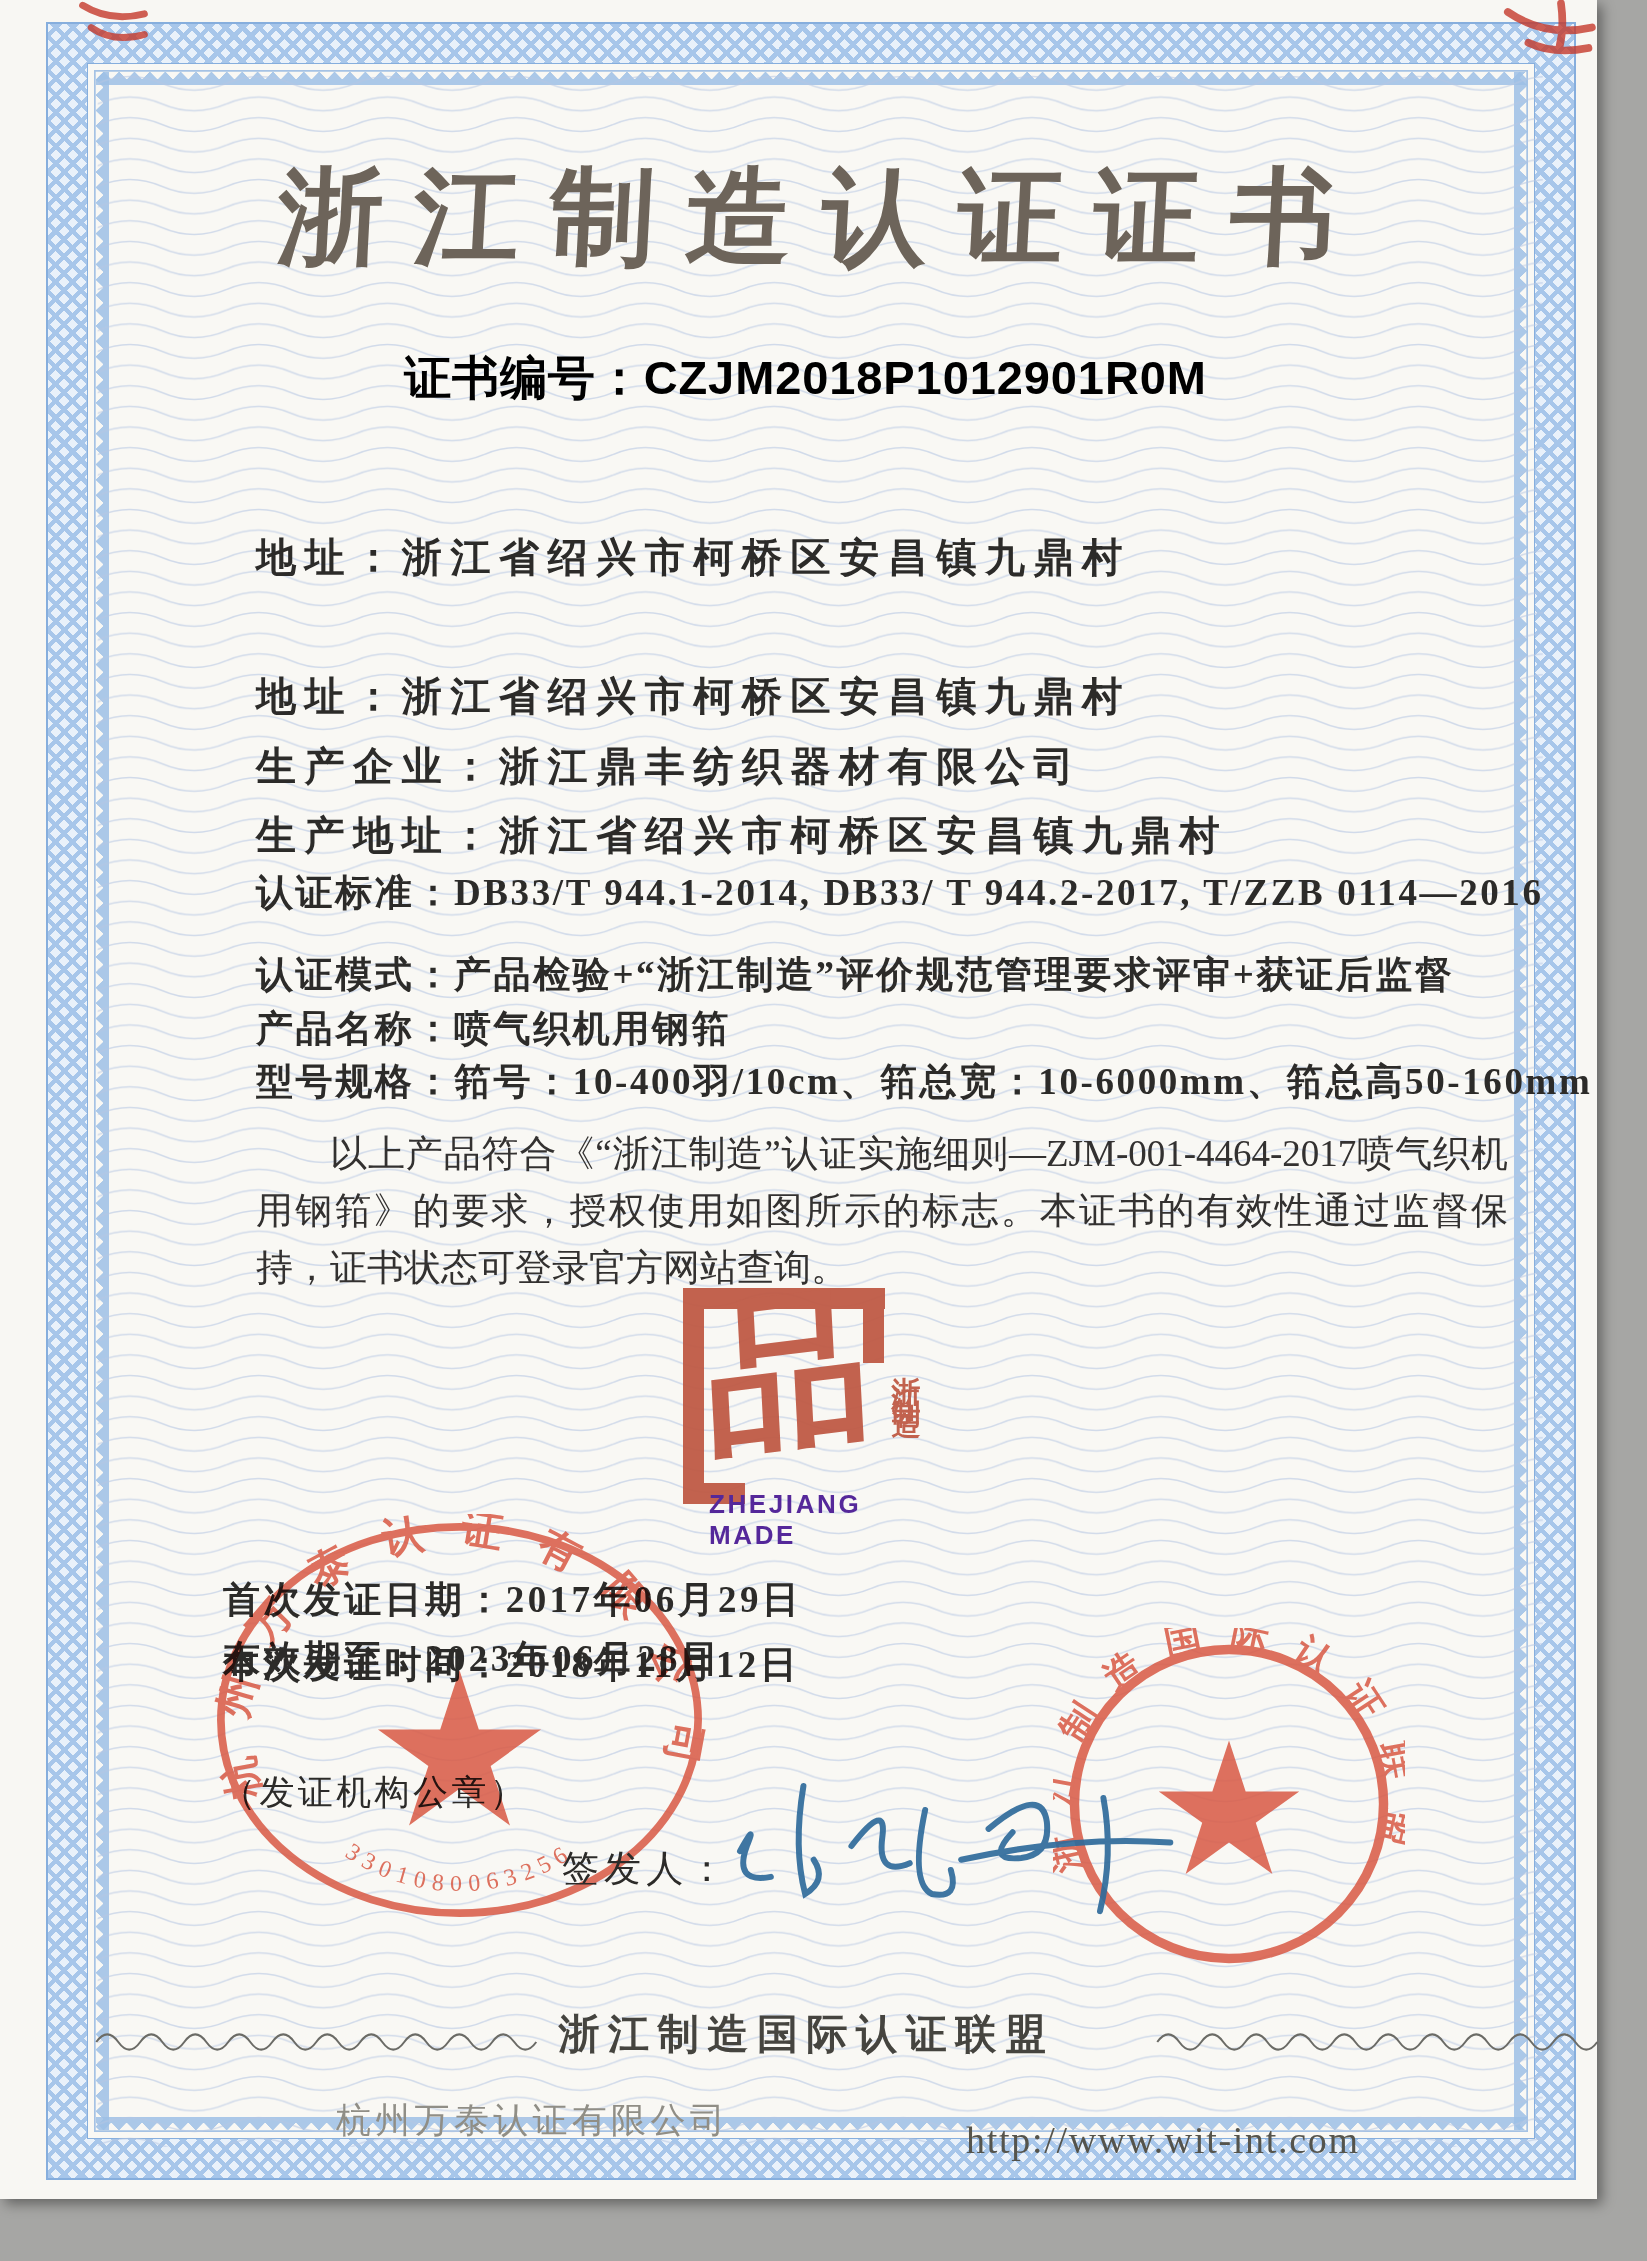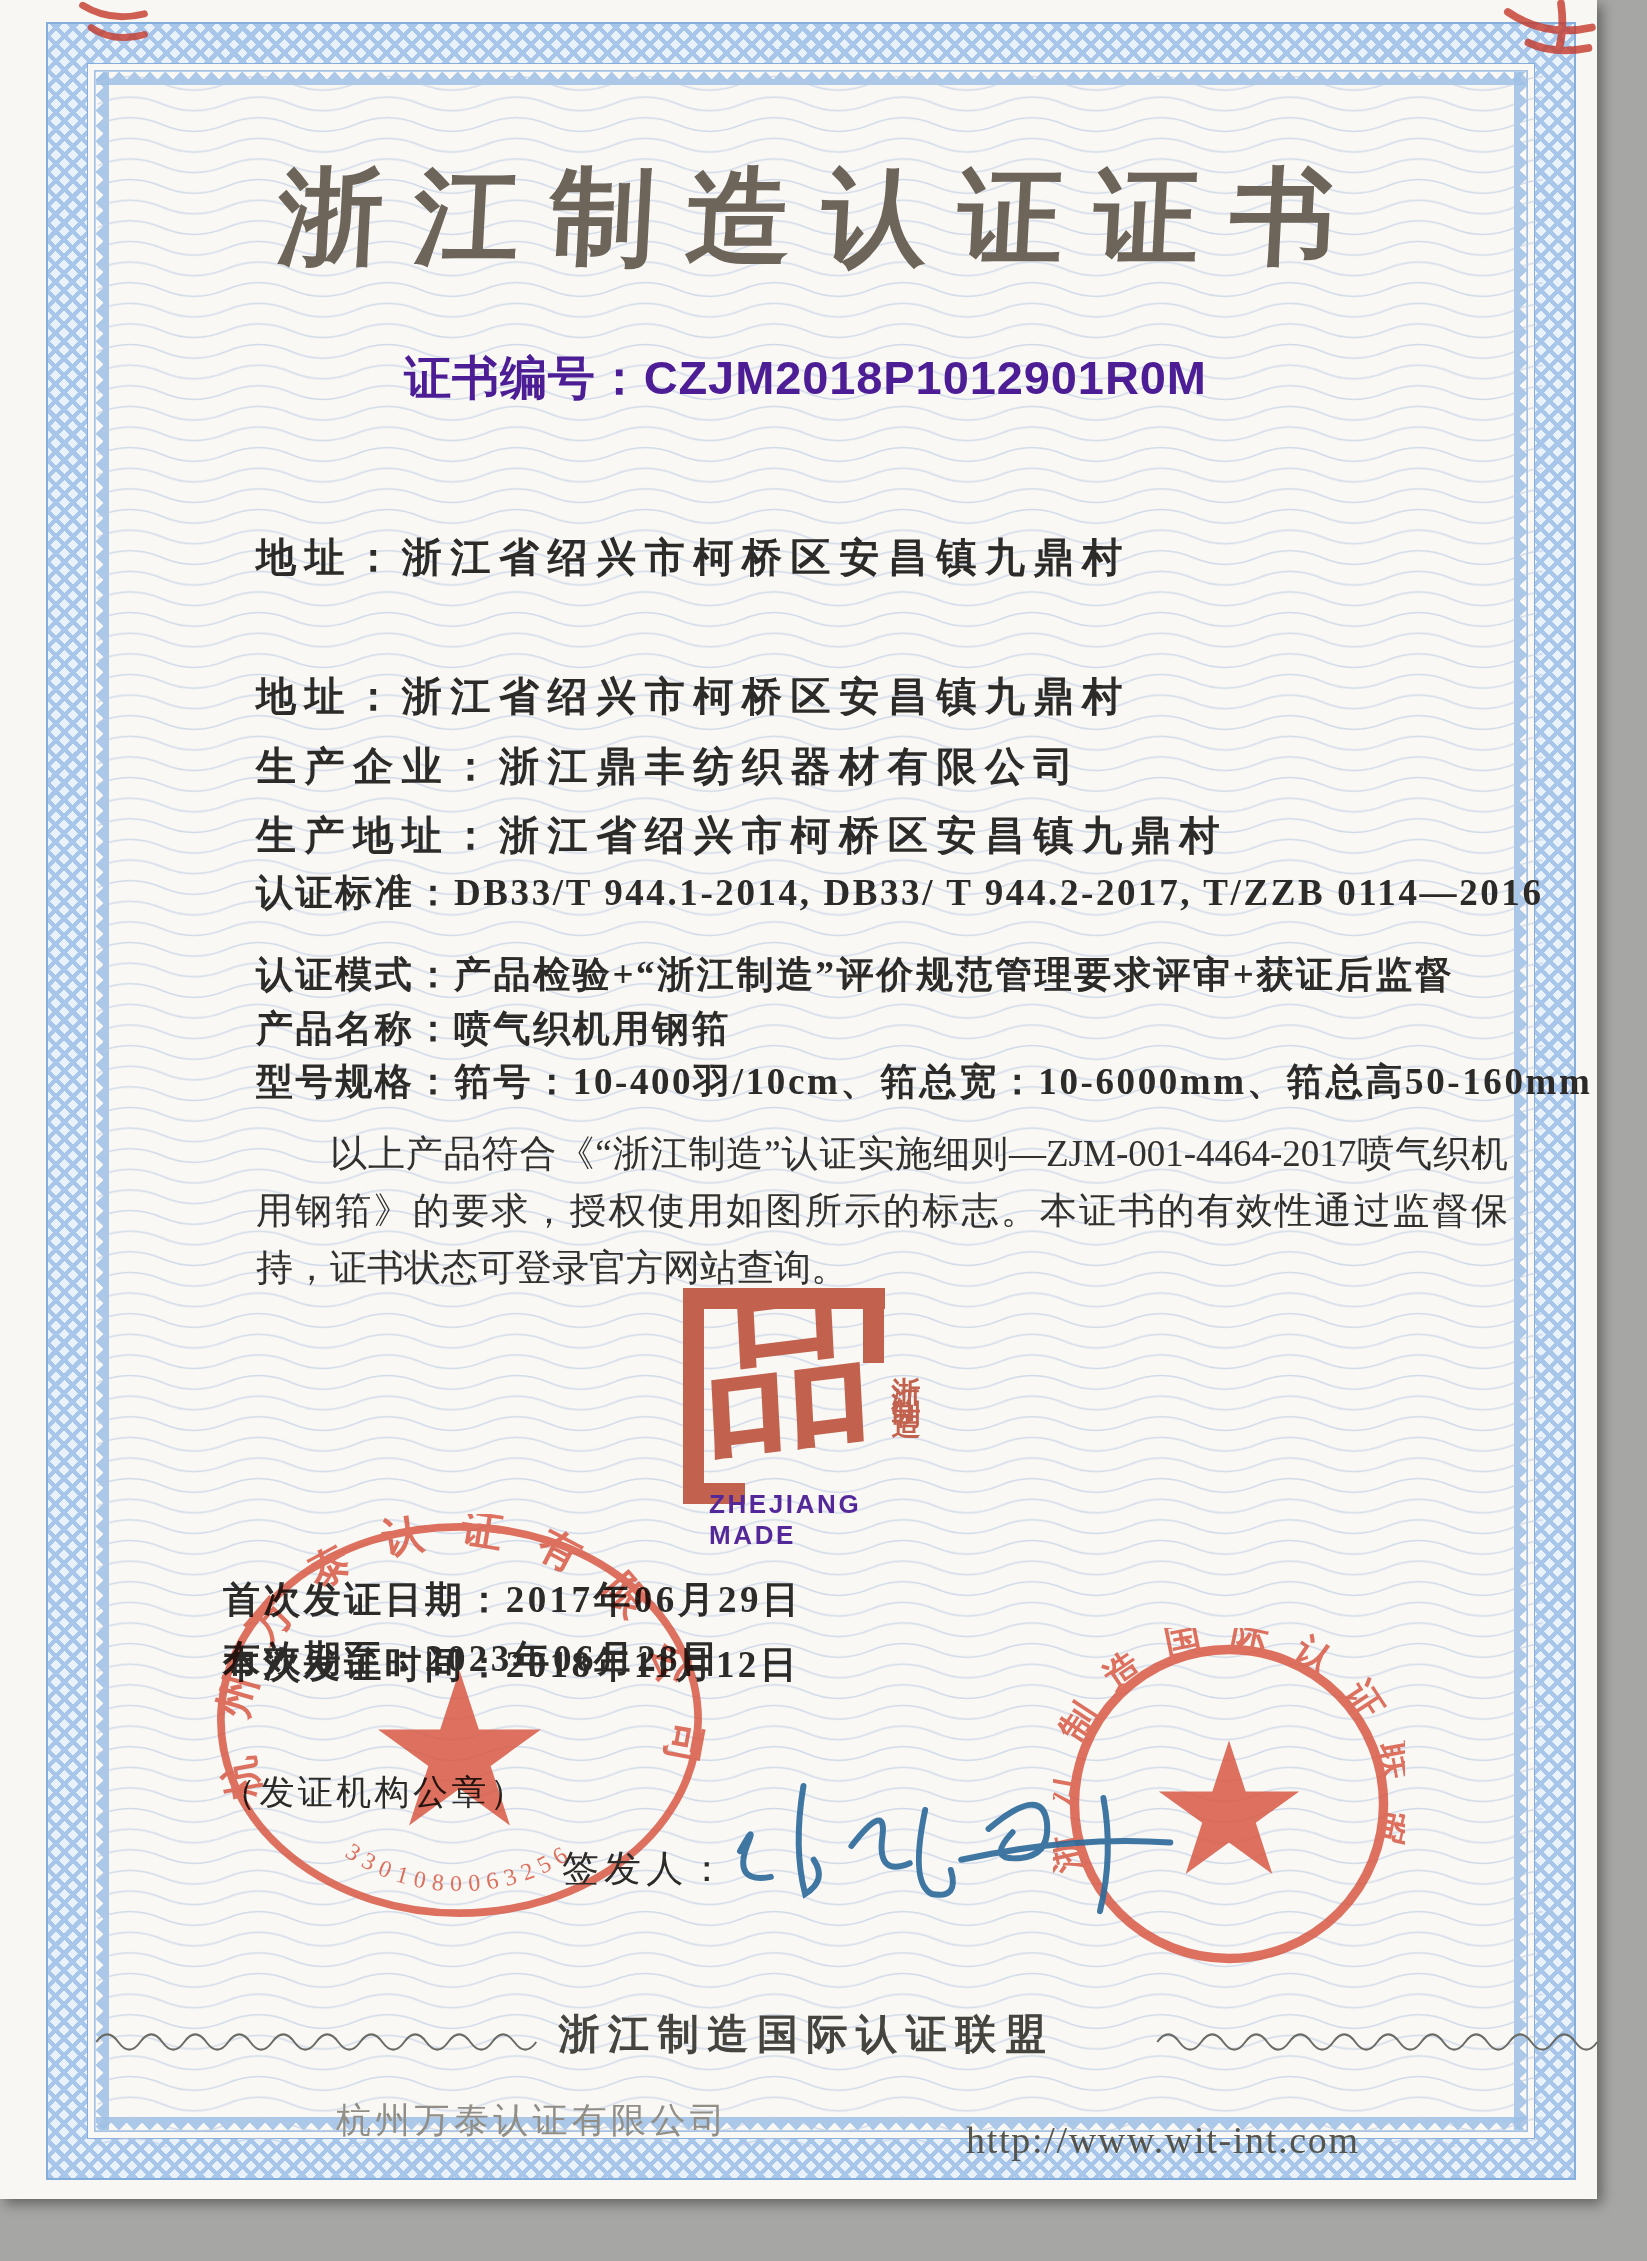--- a/index.html
+++ b/index.html
@@ -36,21 +36,21 @@
   .waves { position:absolute; inset:8.6px; }
 
   
   .content { position:absolute; inset:0; z-index:5; color:#2c2b29; }
 
   .title { position:absolute; left:86px; right:120px; top:148px; text-align:center;
            font-size:105px; font-weight:700; letter-spacing:31px; padding-left:31px;
            color:#6d645a; transform:skewX(-3deg); }
   .certno { position:absolute; left:84px; right:120px; top:347px; text-align:center;
             font-family:"Liberation Sans","DejaVu Sans",sans-serif;
-            font-size:47px; font-weight:700; letter-spacing:0.9px; color:#4c1d95; }
+            font-size:47px; font-weight:700; letter-spacing:0.9px; color:#000000; }
 
   .info-line { position:absolute; left:256px; font-size:40px; font-weight:700;
                letter-spacing:8.6px; white-space:nowrap; }
   .spec-line { position:absolute; left:256px; font-size:37px; font-weight:700;
                letter-spacing:2.6px; white-space:nowrap; }
   .para { position:absolute; left:256px; top:1125px; width:1252px; font-size:37px;
           line-height:57px; text-indent:74px; font-weight:400; color:#333130;
           text-align:justify; }
 
   

